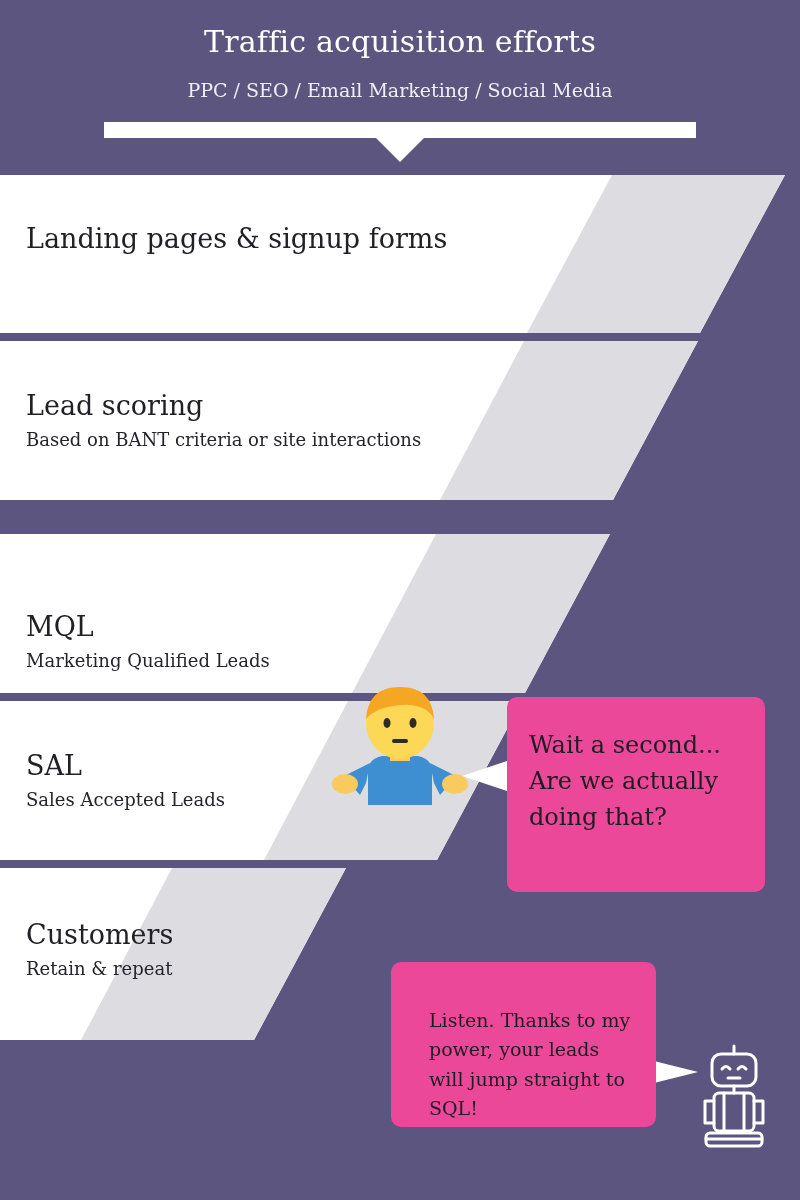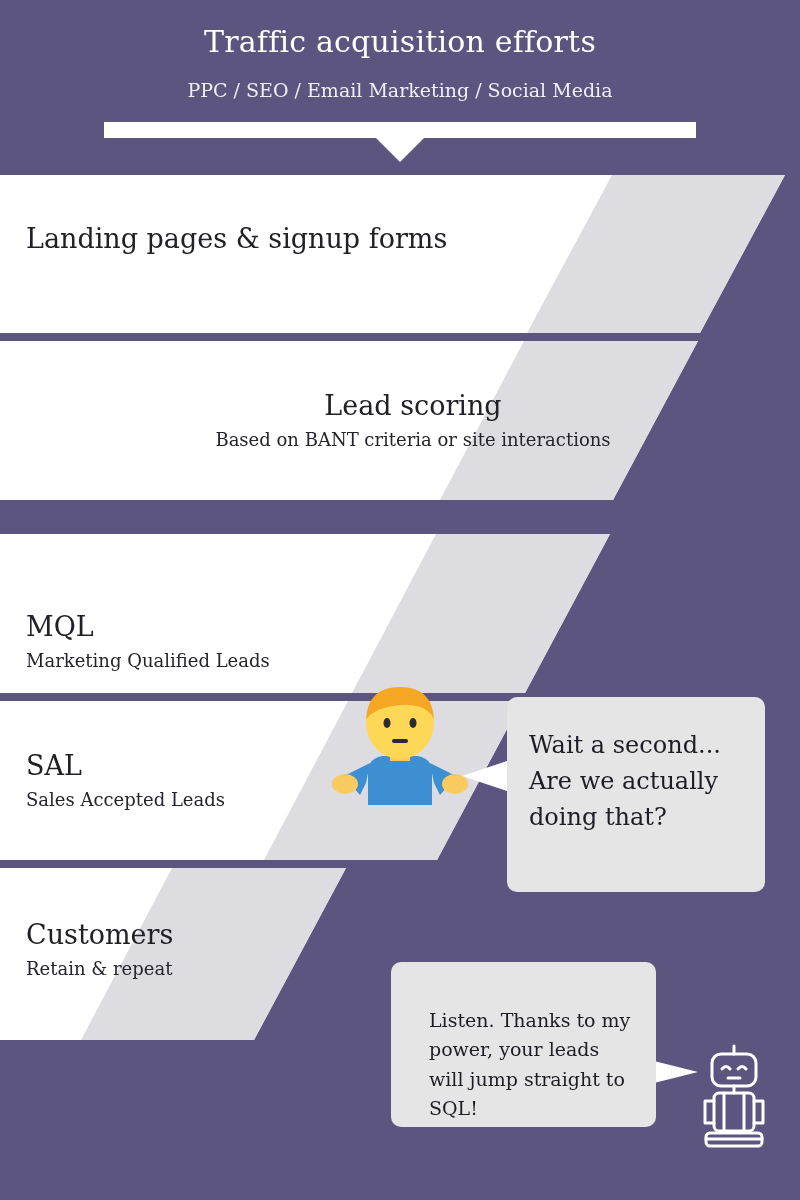--- a/index.html
+++ b/index.html
@@ -102,21 +102,21 @@
     font-family: "DejaVu Serif", "Liberation Serif", serif;
     font-size: 18px;
     color: #25232b;
     margin-top: 8px;
     line-height: 1.2;
   }
 
   
   .bubble {
     position: absolute;
-    background: #e5e5e5;
+    background: #ec4899;
     border-radius: 10px;
     z-index: 10;
   }
   .bubble-text {
     font-family: "DejaVu Serif", "Liberation Serif", serif;
     color: #1e1c24;
   }
   .bubble-tail {
     position: absolute;
     width: 0; height: 0;
@@ -185,21 +185,21 @@
 <div class="funnel">
 
   <div class="stage" id="stage-1" style="height:158px;">
     <div class="stage-shape" style="clip-path: polygon(0 0, 785px 0, 700px 158px, 0 158px);"></div>
     <div class="stage-shade" style="left:0; width:785px; clip-path: polygon(612px 0, 785px 0, 700px 158px, 527px 158px);"></div>
     <div class="stage-text" style="padding-top:49px;">
       <div class="stage-title">Landing pages &amp; signup forms</div>
     </div>
   </div>
 
-  <div class="stage" id="stage-2" style="height:185px;text-align:center;">
+  <div class="stage" id="stage-2" style="height:185px;">
     <div class="stage-shape" style="clip-path: polygon(0 0, 698px 0, 613px 159px, 0 159px);"></div>
     <div class="stage-shade" style="left:0; width:698px; clip-path: polygon(524px 0, 698px 0, 613px 159px, 440px 159px);"></div>
     <div class="stage-text" style="padding-top:50px;">
       <div class="stage-title">Lead scoring</div>
       <div class="stage-sub">Based on BANT criteria or site interactions</div>
     </div>
   </div>
 
   <div class="stage" id="stage-3" style="height:159px;">
     <div class="stage-shape" style="clip-path: polygon(0 0, 610px 0, 525px 159px, 0 159px);"></div>

